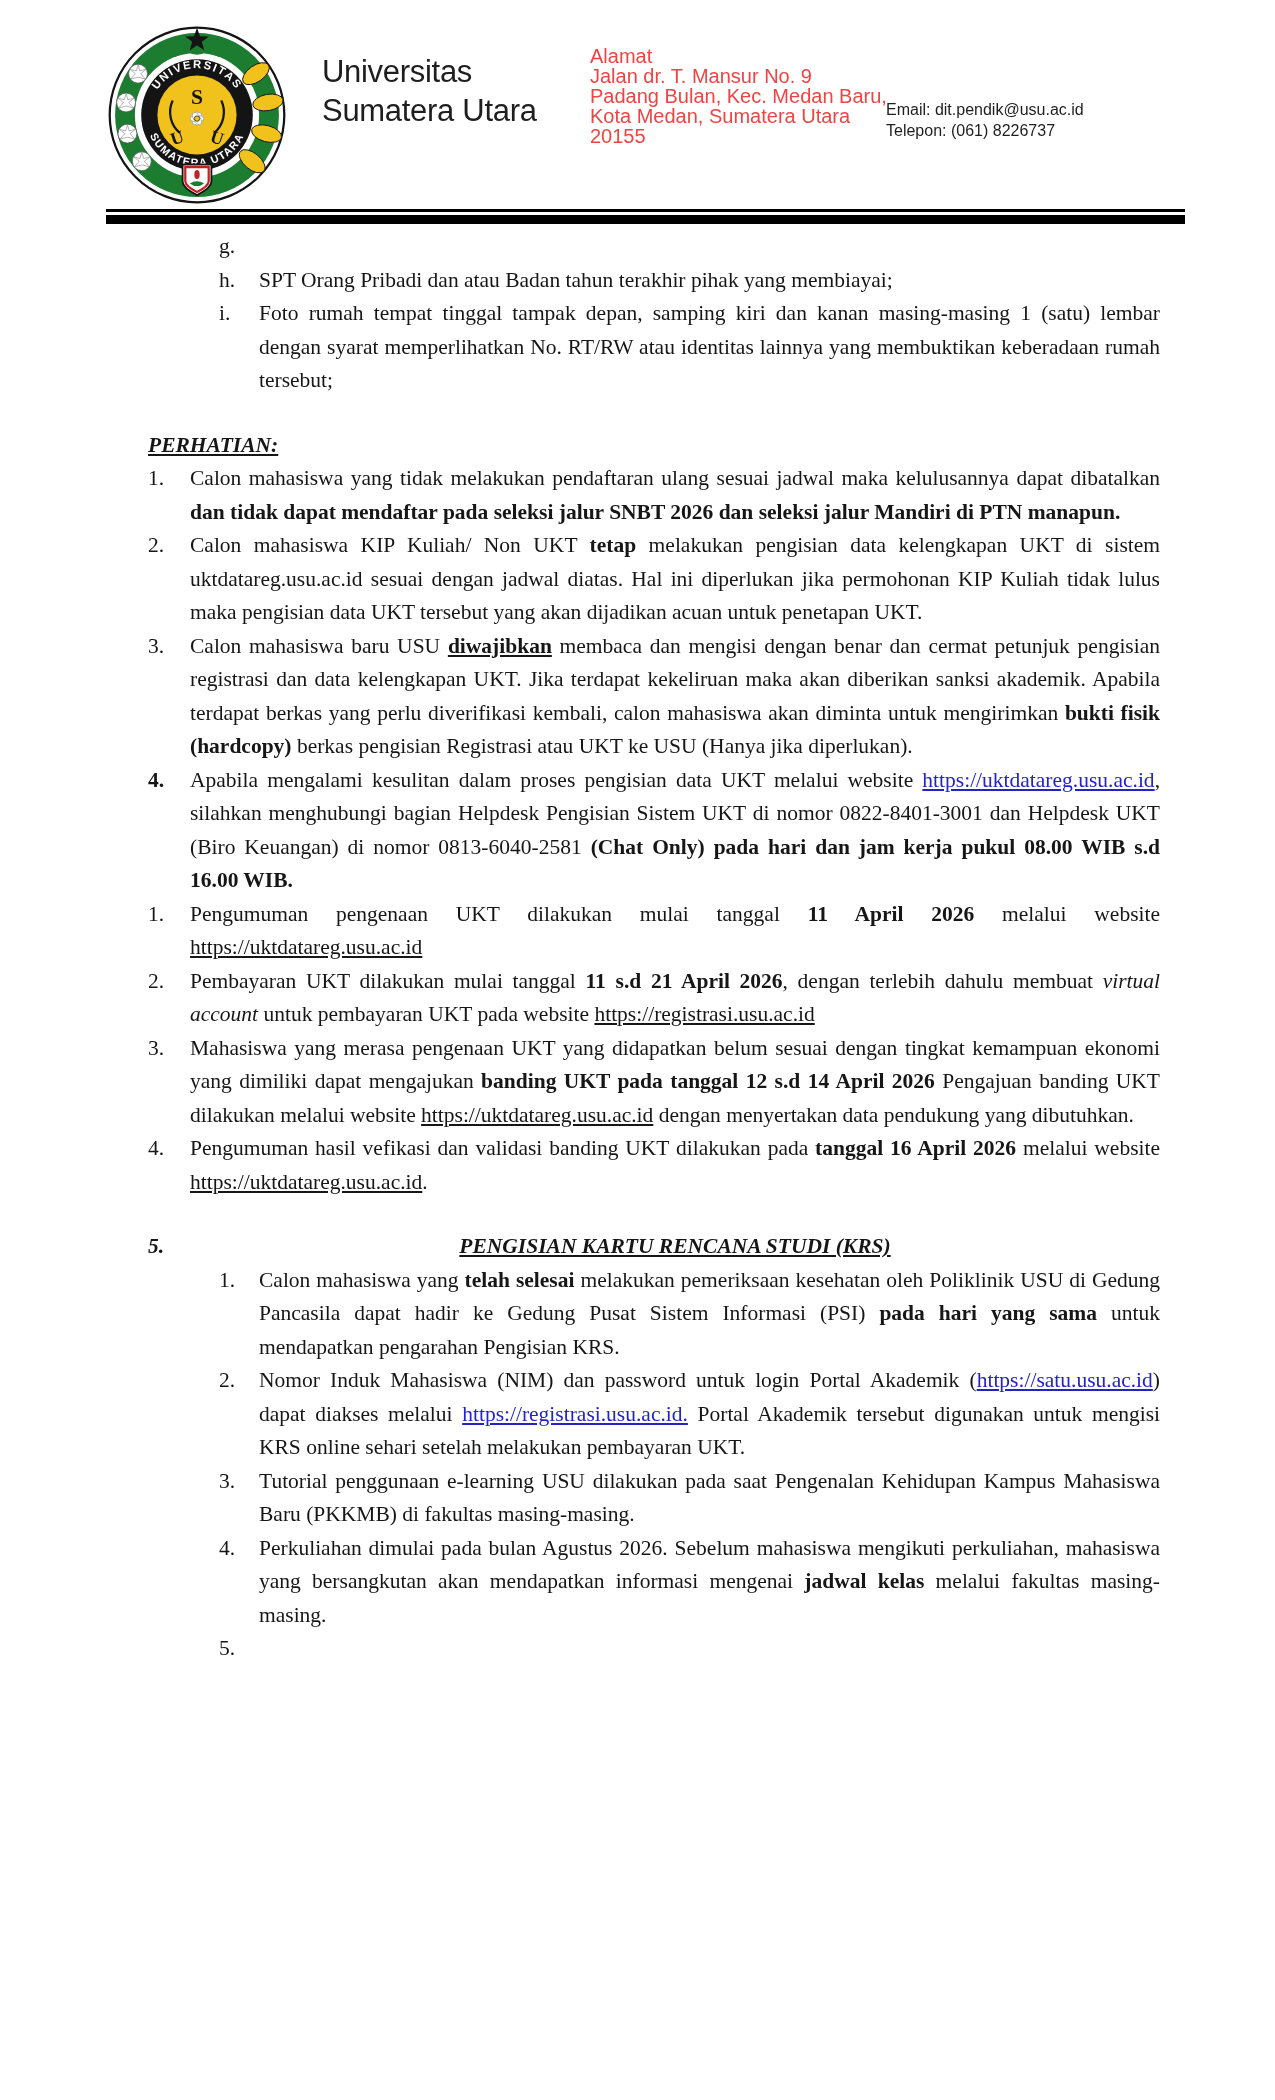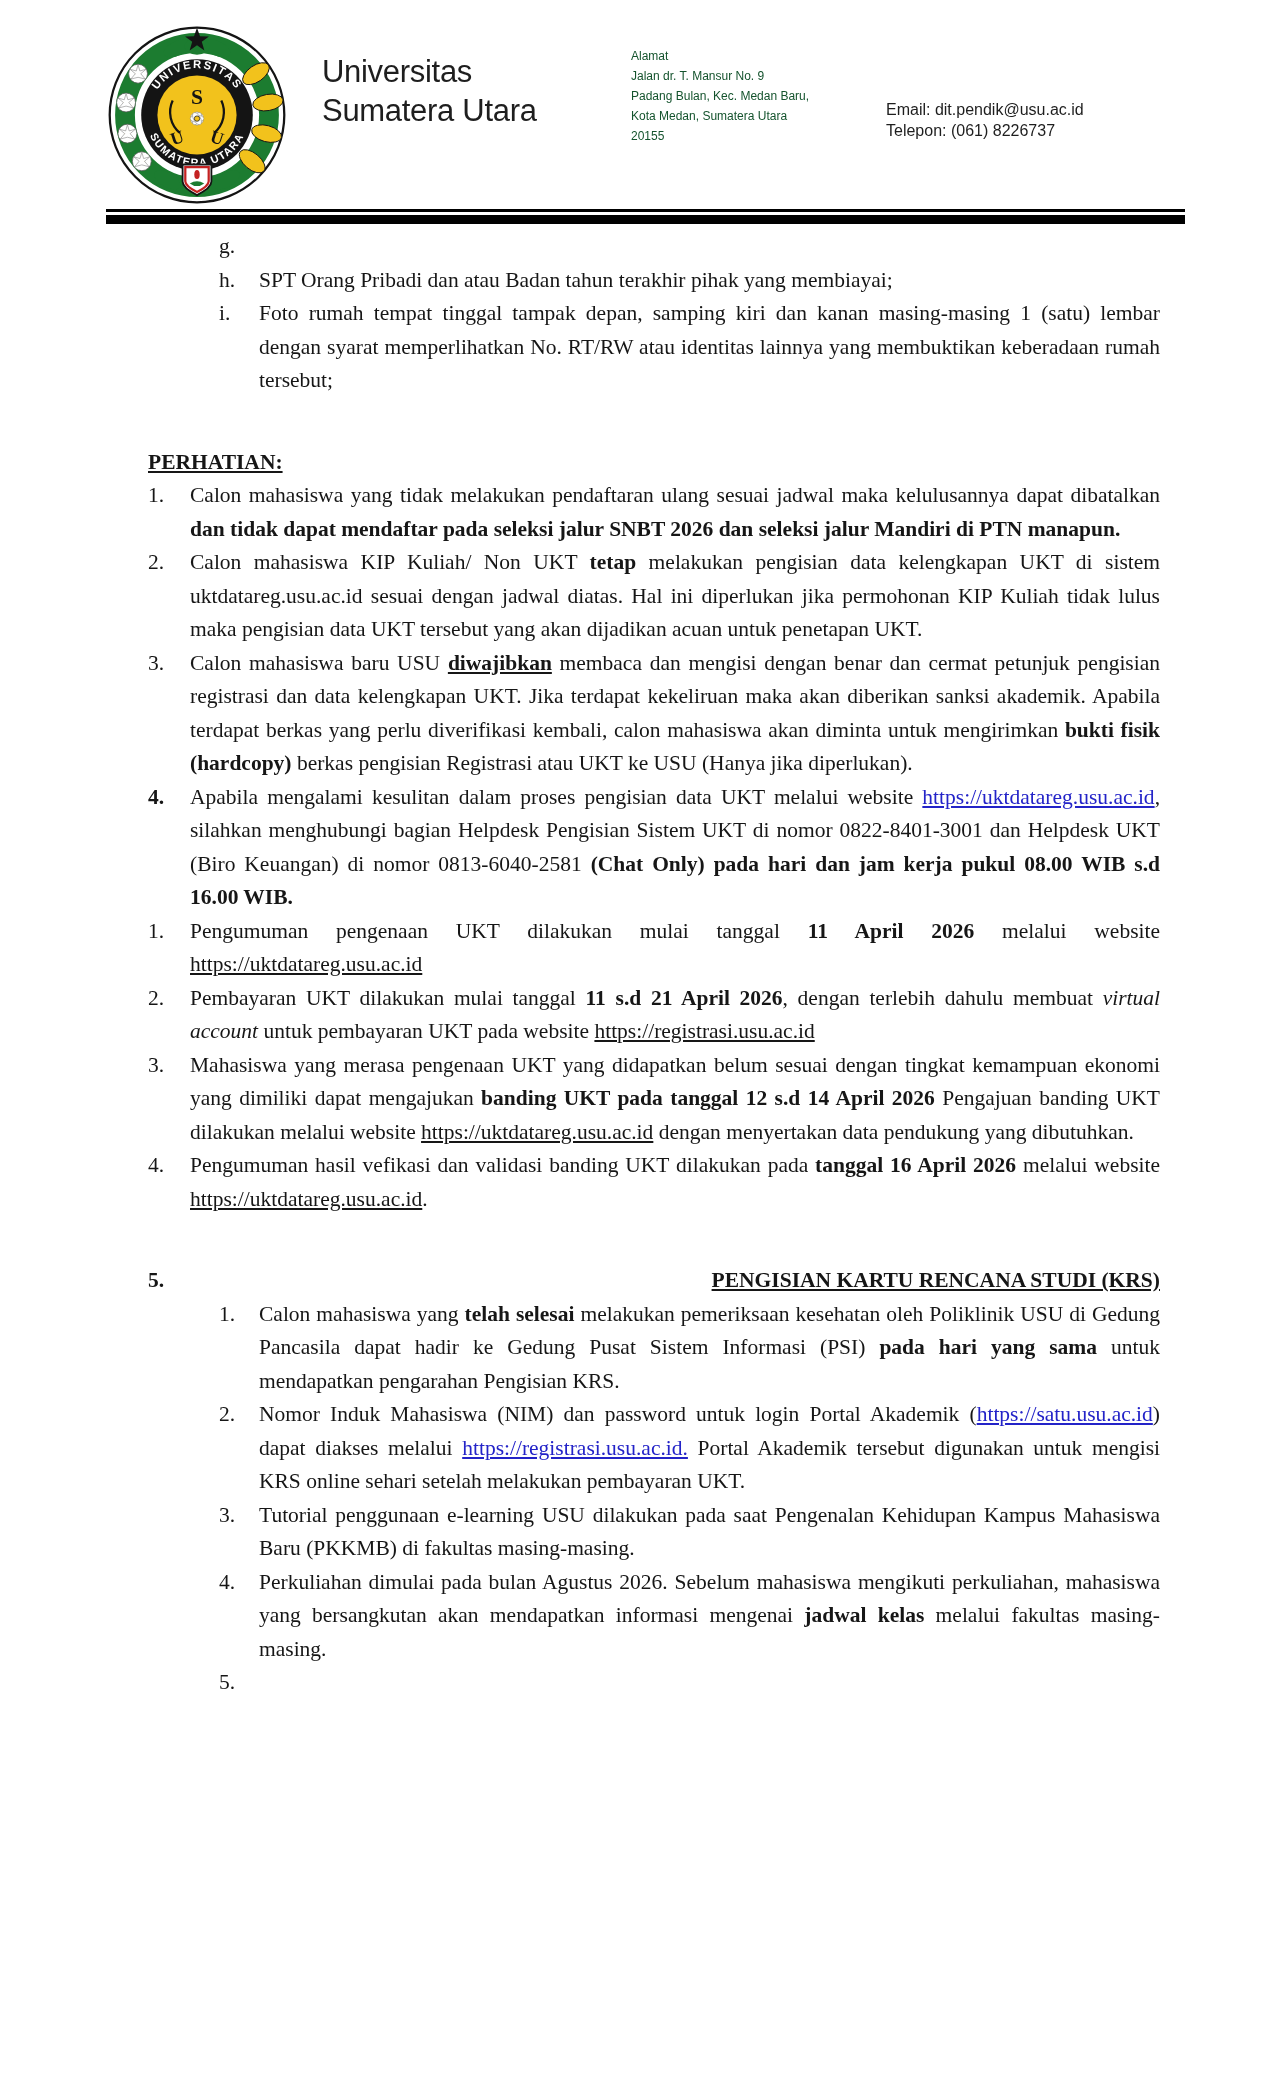--- a/index.html
+++ b/index.html
@@ -9,36 +9,36 @@
   html,body{margin:0;padding:0;background:#fff;}
   .page{position:relative;width:1275px;height:2100px;background:var(--paper);
         font-family:"Liberation Serif",serif;color:var(--ink);overflow:hidden;}
 
   
   .logo{position:absolute;left:107px;top:23px;width:180px;height:184px;}
   .uni-name{position:absolute;left:322px;top:52px;
             font-family:"Liberation Sans",sans-serif;font-size:31px;line-height:39px;
             color:#1e1e1e;letter-spacing:-0.3px;}
   .addr{position:absolute;left:590px;top:46px;
-        font-family:"Liberation Sans",sans-serif;font-size:12px;line-height:20px;color:#14532d;margin-left:41px;}
+        font-family:"Liberation Sans",sans-serif;font-size:20px;line-height:20px;color:#ef4444;}
   .contact{position:absolute;left:886px;top:99px;
         font-family:"Liberation Sans",sans-serif;font-size:16px;line-height:21px;color:#1e1e1e;}
   .rule{position:absolute;left:106px;top:209px;width:1079px;}
   .rule .thin{height:3px;background:var(--rule);}
   .rule .thick{height:9px;background:var(--rule);margin-top:3px;}
 
   
   main{position:absolute;left:148px;top:230px;width:1012px;
        font-size:21.5px;line-height:33.5px;}
-  .gap{margin-top:48px;}
+  .gap{margin-top:31px;font-style:italic;}
   .h-block{}
   .li{display:flex;}
   .li .mk{flex:0 0 42px;}
   .li .tx{flex:1;display:block;text-align:justify;}
-  .li.title-li .tx{text-align:right;}
+  .li.title-li .tx{text-align:center;}
   .lvl1{padding-left:71px;}
   .lvl1 .mk{flex:0 0 40px;}
   .b{font-weight:bold;}
   .i{font-style:italic;}
   .u{text-decoration:underline;}
   a.link{cursor:pointer;}
   a.link.blue{color:var(--link-blue);}
   a.link.blk{color:inherit;}
 </style>
 </head>

